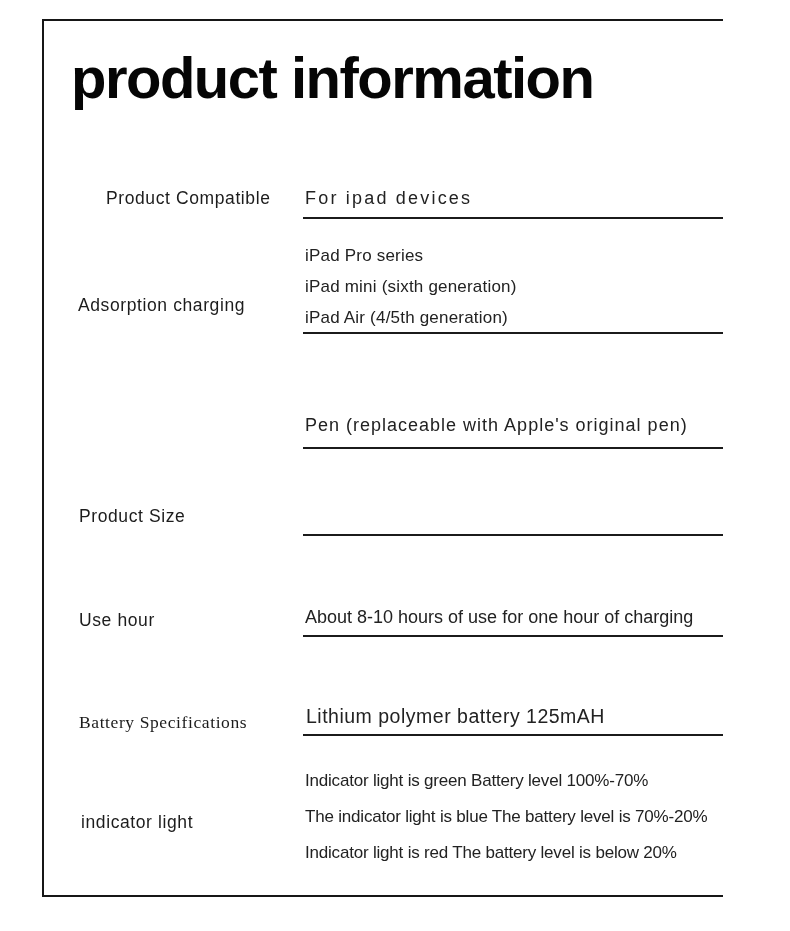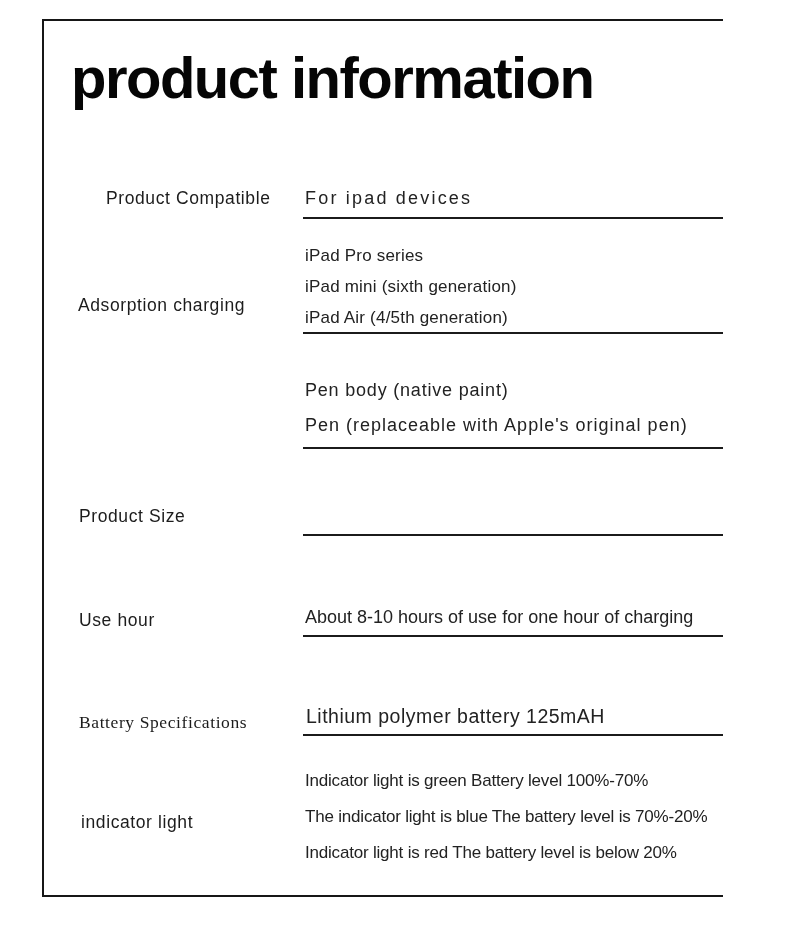--- a/index.html
+++ b/index.html
@@ -38,21 +38,20 @@
   <div class="rule" style="top:217px;"></div>
 
   <div class="lbl" style="left:78px;top:293px;">Adsorption charging</div>
   <div class="val v-ipadlist">
     <div>iPad Pro series</div>
     <div>iPad mini (sixth generation)</div>
     <div>iPad Air (4/5th generation)</div>
   </div>
   <div class="rule" style="top:332px;"></div>
 
-  <div class="val v-pen1">Pen body (native paint)</div>
   <div class="val v-pen2">Pen (replaceable with Apple's original pen)</div>
   <div class="rule" style="top:447px;"></div>
 
   <div class="lbl" style="left:79px;top:504px;text-align:center;">Product Size</div>
   <div class="rule" style="top:534px;"></div>
 
   <div class="lbl" style="left:79px;top:608px;">Use hour</div>
   <div class="val v-usetime">About 8-10 hours of use for one hour of charging</div>
   <div class="rule" style="top:635px;"></div>
 

